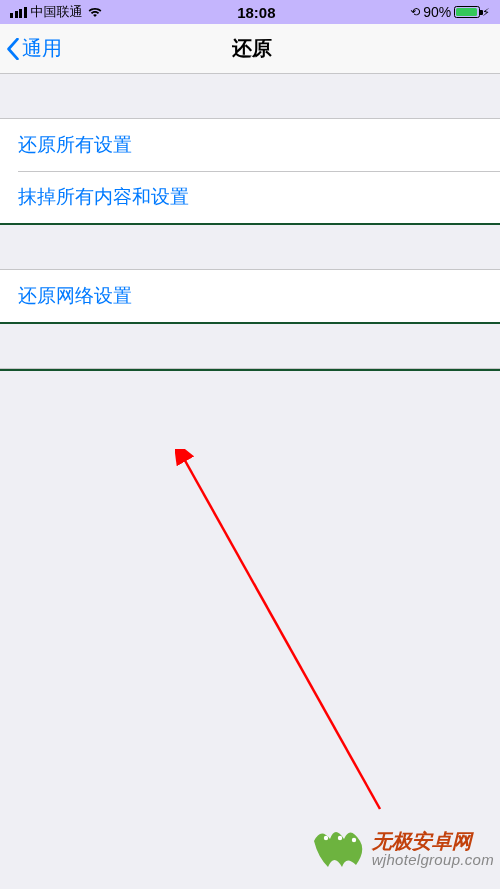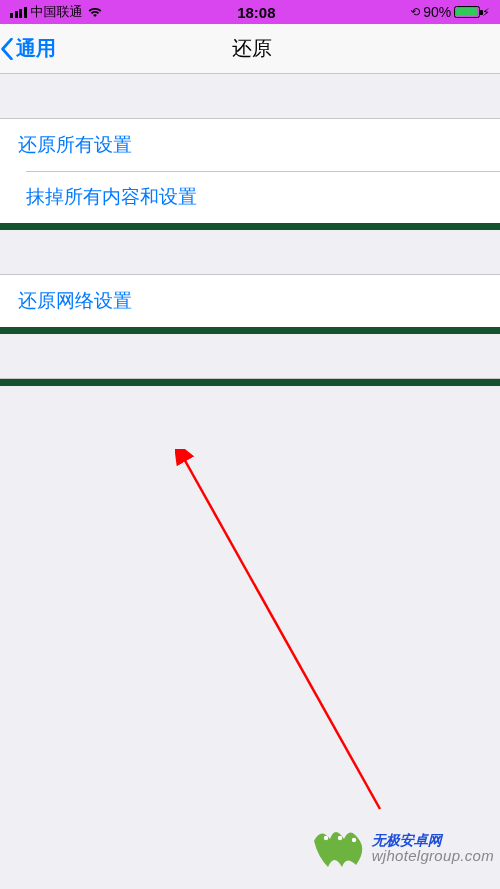--- a/index.html
+++ b/index.html
@@ -11,21 +11,21 @@
       position: relative;
     }
     .status-bar {
       height: 24px;
       display: flex;
       align-items: center;
       justify-content: space-between;
       padding: 0 10px;
       font-size: 14px;
       font-weight: 500;
-      background: #d946ef;
+      background: #c4b5fd;
     }
     .status-left { display: flex; align-items: center; gap: 4px; }
     .status-right { display: flex; align-items: center; gap: 3px; }
     .signal-bars { display: inline-flex; align-items: flex-end; gap: 1.5px; }
     .signal-bars span { width: 3px; background: #000; display: inline-block; }
     .signal-bars span:nth-child(1){height:5px;}
     .signal-bars span:nth-child(2){height:7px;}
     .signal-bars span:nth-child(3){height:9px;}
     .signal-bars span:nth-child(4){height:11px;}
     .carrier { font-size: 13px; }
@@ -44,51 +44,51 @@
       display: flex;
       align-items: center;
       position: relative;
       border-bottom: 1px solid #c6c6c8;
     }
     .back-btn {
       display: flex;
       align-items: center;
       color: #007aff;
       font-size: 20px;
+      padding-left: 6px;
       gap: 2px;
-      font-weight: bold;
     }
     .chevron-left {
       width: 14px; height: 22px;
     }
     .nav-title {
       position: absolute;
       left: 0; right: 16px;
       text-align: center;
       font-size: 20px;
-      font-weight: 400;
+      font-weight: 700;
       pointer-events: none;
       padding-left: 20px;
     }
     .spacer-sm { height: 44px; }
     .spacer-md { height: 44px; }
     .group {
       background: #fff;
       border-top: 1px solid #c6c6c8;
-      border-bottom: 7px solid #14532d;
+      border-bottom: 2px solid #14532d;
     }
     .row {
       min-height: 52px;
       display: flex;
       align-items: center;
       padding: 0 18px;
       font-size: 19px;
       color: #007aff;
     }
-    .row + .row { border-top: 1px solid #c6c6c8; margin-left:8px; }
+    .row + .row { border-top: 1px solid #c6c6c8; margin-left:0; }
     .group .row:not(:first-child) { position:relative; }
     .group .row:not(:first-child)::before {
       content:""; position:absolute; left:18px; right:0; top:0; height:1px; background:#c6c6c8;
     }
     .group .row + .row { border-top:none; }
 
     .arrow-svg {
       position: absolute;
       left: 175px;
       top: 449px;
@@ -99,21 +99,21 @@
       right: 6px;
       bottom: 18px;
       display: flex;
       align-items: center;
       gap: 6px;
     }
     .logo {
       width: 52px; height: 44px;
     }
     .wm-text { display:flex; flex-direction:column; line-height:1.1; }
-    .wm-title { font-size: 14px; font-weight: 700; font-style: italic; color:#1d4ed8; }
+    .wm-title { font-size: 20px; font-weight: 700; font-style: italic; color:#c2410c; }
     .wm-url { font-size: 15px; color:#888; letter-spacing:0.3px; font-style: italic;}
   </style>
 </head>
 <body>
 
 <div class="status-bar">
   <div class="status-left">
     <span class="signal-bars">
         <span></span>
         <span></span>

